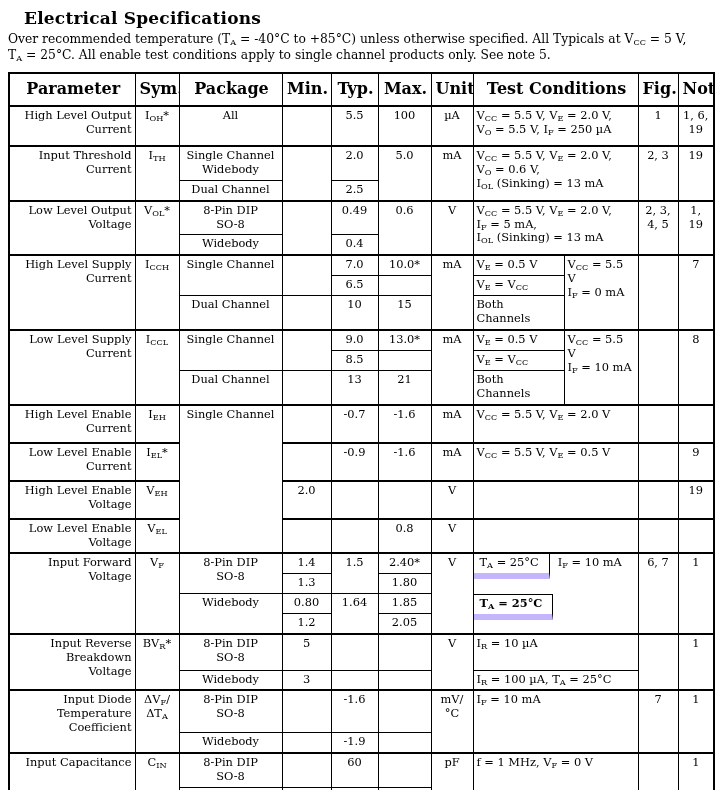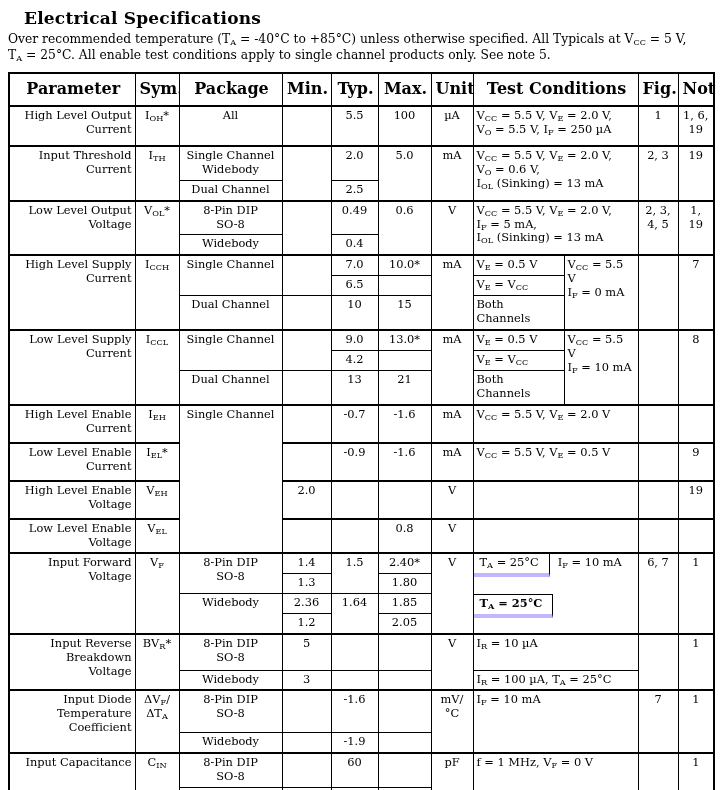--- a/index.html
+++ b/index.html
@@ -28,21 +28,21 @@
     border-bottom:2px solid #000; padding:5px 2px 6px 4px;
   }
   td.p  { text-align:right; padding-left:6px; }
   td.c  { text-align:center; }
   td.l  { text-align:left; }
   td.nopad { padding:0; }
   .bb1 { border-bottom:1px solid #000; }
   .bb2 { border-bottom:2px solid #000; }
   .cond-box {
     display:inline-block;
-    border-right:1px solid #000; border-bottom:4px solid #c4b5fd;
+    border-right:1px solid #000; border-bottom:6px solid #c4b5fd;
     padding:2px 10px 3px 6px;
   }
   .cond-box.topline { border-top:1px solid #000;font-weight:bold; }
   .cond-rest { display:inline-block; padding:2px 0 0 8px; vertical-align:top; }
 </style>
 </head>
 <body>
 
 <h1 class="title">Electrical Specifications</h1>
 <p class="intro">Over recommended temperature (T<sub>A</sub> = -40°C to +85°C) unless otherwise specified. All Typicals at V<sub>CC</sub> = 5 V,<br>T<sub>A</sub> = 25°C. All enable test conditions apply to single channel products only. See note 5.</p>
@@ -156,21 +156,21 @@
     <td class="c bb1" rowspan="2"></td>
     <td class="c bb1">9.0</td>
     <td class="c bb1">13.0*</td>
     <td class="c bb2" rowspan="3">mA</td>
     <td class="l bb1">V<sub>E</sub> = 0.5 V</td>
     <td class="l bb2" rowspan="3">V<sub>CC</sub> = 5.5 V<br>I<sub>F</sub> = 10 mA</td>
     <td class="c bb2" rowspan="3"></td>
     <td class="c bb2" rowspan="3">8</td>
   </tr>
   <tr style="height:19px">
-    <td class="c bb1">4.2</td>
+    <td class="c bb1">8.5</td>
     <td class="c bb1"></td>
     <td class="l bb1">V<sub>E</sub> = V<sub>CC</sub></td>
   </tr>
   <tr style="height:30px">
     <td class="c bb2">Dual Channel</td>
     <td class="c bb2"></td>
     <td class="c bb2">13</td>
     <td class="c bb2">21</td>
     <td class="l bb2">Both<br>Channels</td>
   </tr>
@@ -237,21 +237,21 @@
     </td>
     <td class="c bb2" rowspan="4">6, 7</td>
     <td class="c bb2" rowspan="4">1</td>
   </tr>
   <tr style="height:17px">
     <td class="c bb1">1.3</td>
     <td class="c bb1">1.80</td>
   </tr>
   <tr style="height:17px">
     <td class="c bb2" rowspan="2">Widebody</td>
-    <td class="c bb1">2.36</td>
+    <td class="c bb1">0.80</td>
     <td class="c bb2" rowspan="2">1.64</td>
     <td class="c bb1">1.85</td>
     <td class="l nopad bb2" colspan="2" rowspan="2">
       <span class="cond-box topline">T<sub>A</sub> = 25°C</span>
     </td>
   </tr>
   <tr style="height:17px">
     <td class="c bb2">1.2</td>
     <td class="c bb2">2.05</td>
   </tr>

